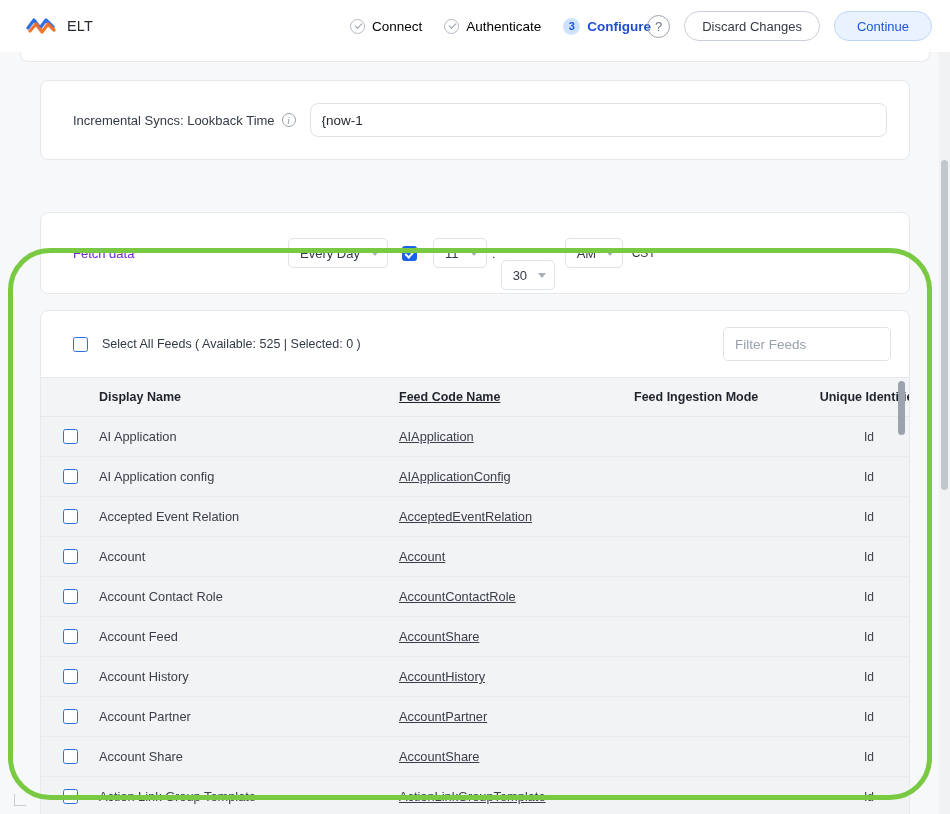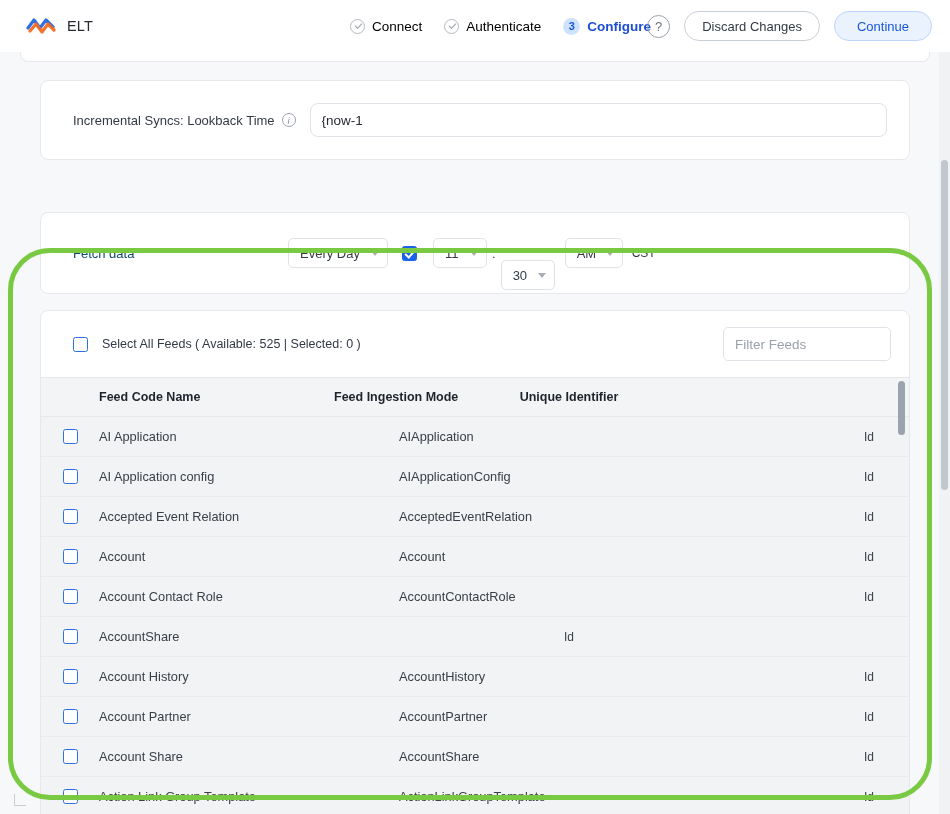--- a/index.html
+++ b/index.html
@@ -125,21 +125,21 @@
     background: #fff; font-size: 13.5px; color: #262b33;
     padding: 0 11px; outline: none; font-family: inherit;
   }
   .lookback-input { flex: 1; margin-left: 14px; margin-right: 22px; border-radius: 8px; }
 
   .card-fetch {
     position: absolute; top: 160px; left: 20px; right: 20px;
     height: 82px;
     display: flex; align-items: center;
   }
-  .fetch-label { font-size: 13px; color: #0c4a6e; margin-left: 32px; width: 215px; }
+  .fetch-label { font-size: 13px; color: #6d28d9; margin-left: 32px; width: 215px; }
   .select {
     height: 30px; border: 1px solid #dfe3e8; border-radius: 5px;
     background: #fff; font-size: 13px; color: #333a45;
     display: flex; align-items: center; justify-content: space-between;
     padding: 0 8px 0 11px; cursor: pointer; gap: 8px;
   }
   .caret {
     width: 0; height: 0; border-left: 4px solid transparent;
     border-right: 4px solid transparent; border-top: 5px solid #a8aeb8;
     flex: none;
@@ -196,21 +196,21 @@
   .thead {
     height: 40px; background: #f2f4f6;
     border-top: 1px solid #e6e8ec; border-bottom: 1px solid #e6e8ec;
     display: flex; align-items: center;
   }
   .thead .th {
     font-size: 12.5px; font-weight: bold; color: #1f242c;
   }
   .col-cb   { width: 58px; flex: none; display: flex; justify-content: center; }
   .col-disp { width: 300px; flex: none; }
-  .col-code { width: 235px; flex: none; }
+  .col-code { width: 235px; flex: none; text-decoration: underline; }
   .col-mode { width: 175px; flex: none; }
   .col-uid  { width: 120px; flex: none; text-align: center; }
 
   .trow {
     height: 40px; display: flex; align-items: center;
     border-bottom: 1px solid #e9ebef;
     background: #f2f3f5;
     font-size: 12.8px; color: #3a4049;
   }
   .trow .cell-uid { text-align: center; font-size: 12px; color: #3a4049; }
@@ -322,20 +322,21 @@
   <div class="card card-feeds">
     <div class="feeds-top">
       <div class="cb"></div>
       <span class="select-all-label">Select All Feeds ( Available: 525 | Selected: 0 )</span>
       <input class="text-input filter-input" type="text" placeholder="Filter Feeds" style="">
     </div>
 
     <div class="table-wrap">
       <div class="thead">
         <div class="col-cb"></div>
+        <div class="th col-disp">Display Name</div>
         <div class="th col-code">Feed Code Name</div>
         <div class="th col-mode">Feed Ingestion Mode</div>
         <div class="th col-uid">Unique Identifier</div>
       </div>
       <div class="tbody-scroll" id="tbody">
           <div class="trow">
             <div class="col-cb">
               <div class="cb"></div>
             </div>
             <div class="col-disp">AI Application</div>
@@ -376,20 +377,21 @@
             </div>
             <div class="col-disp">Account Contact Role</div>
             <div class="col-code">AccountContactRole</div>
             <div class="col-mode"></div>
             <div class="col-uid cell-uid">Id</div>
           </div>
           <div class="trow">
             <div class="col-cb">
               <div class="cb"></div>
             </div>
+            <div class="col-disp">Account Feed</div>
             <div class="col-code">AccountShare</div>
             <div class="col-mode"></div>
             <div class="col-uid cell-uid">Id</div>
           </div>
           <div class="trow">
             <div class="col-cb">
               <div class="cb"></div>
             </div>
             <div class="col-disp">Account History</div>
             <div class="col-code">AccountHistory</div>

